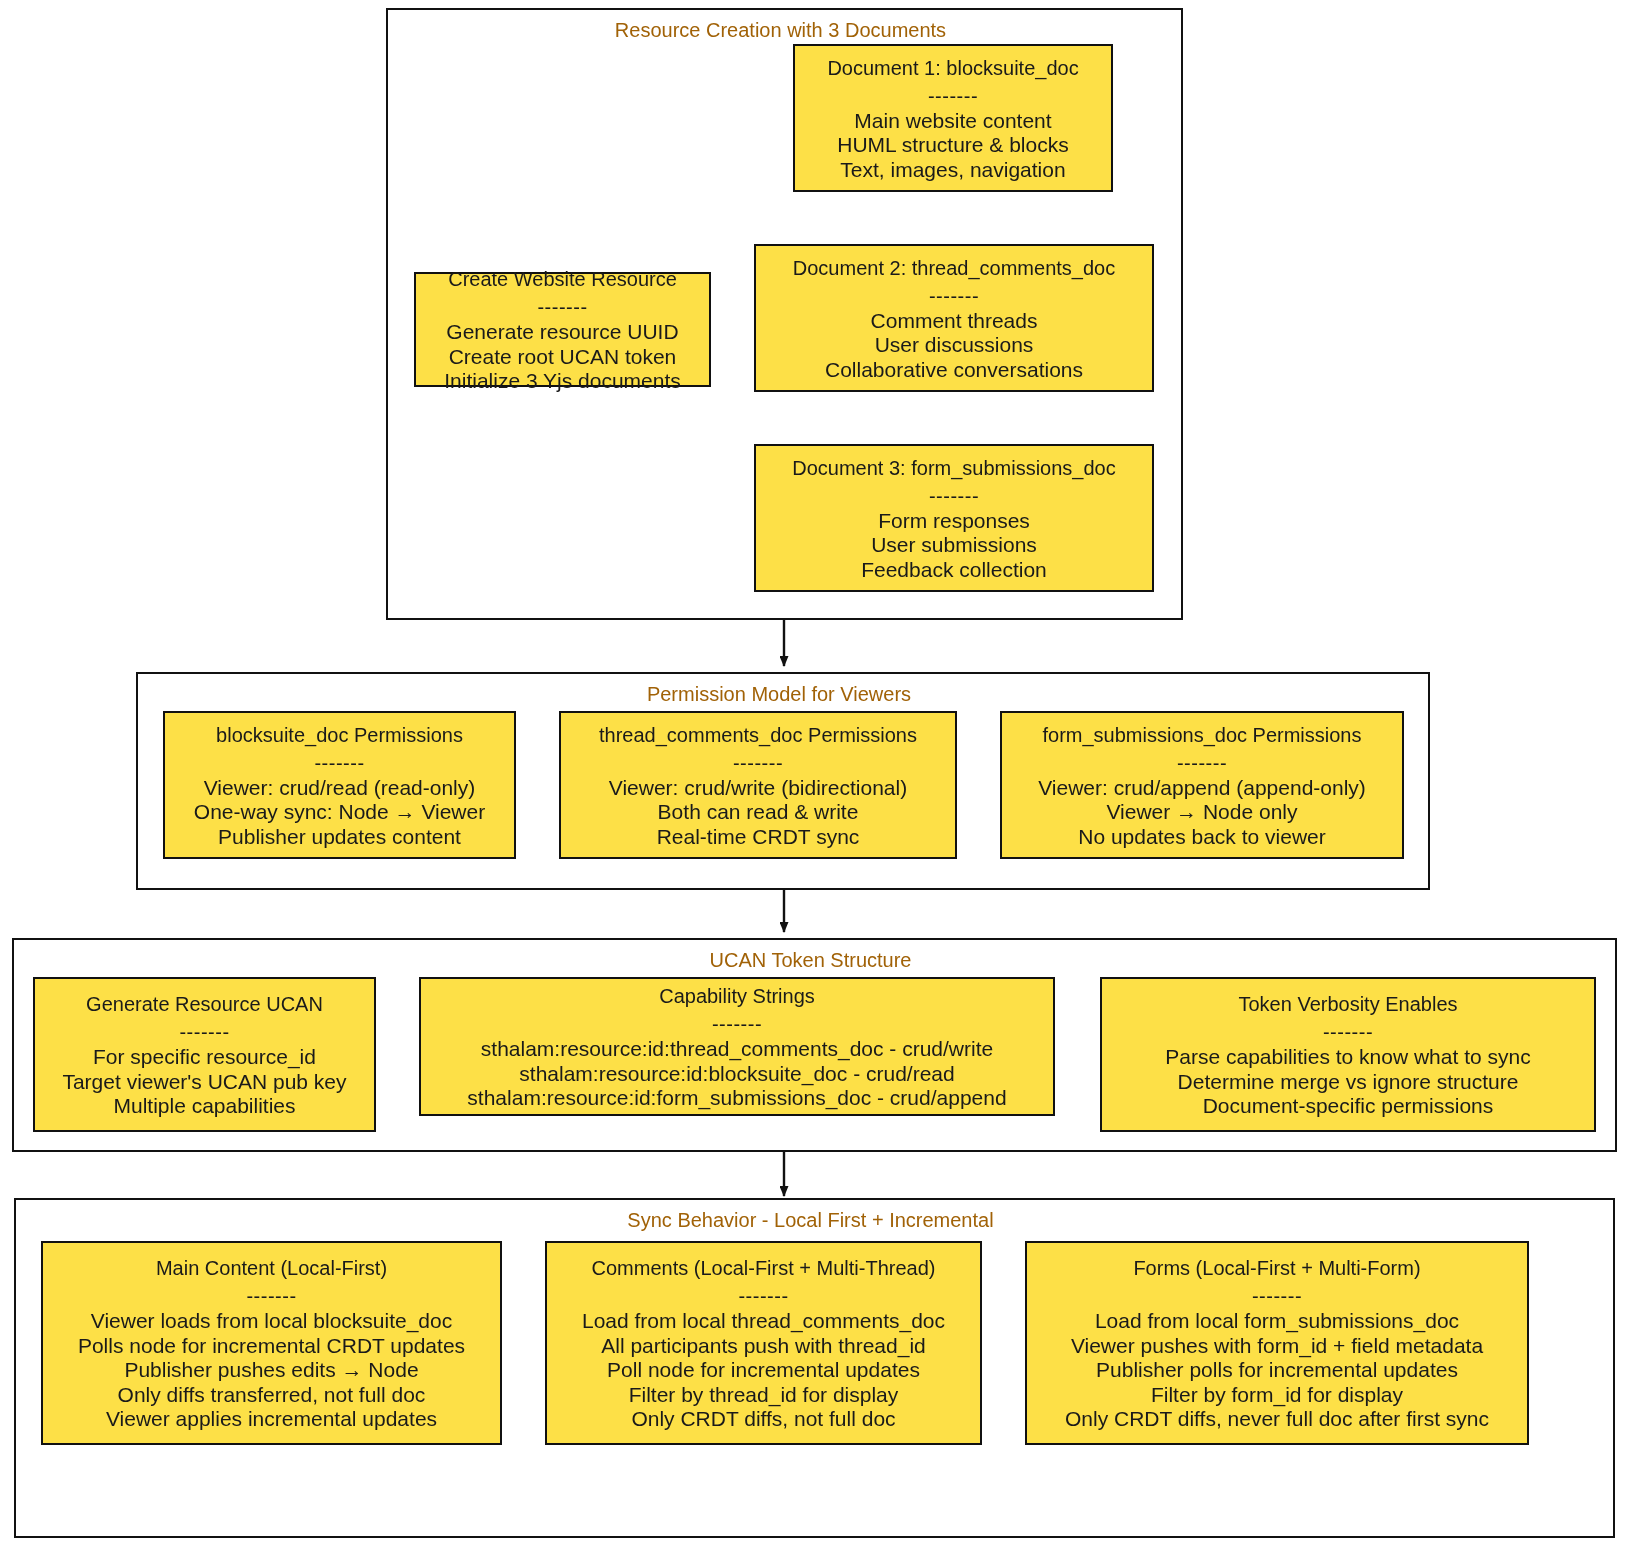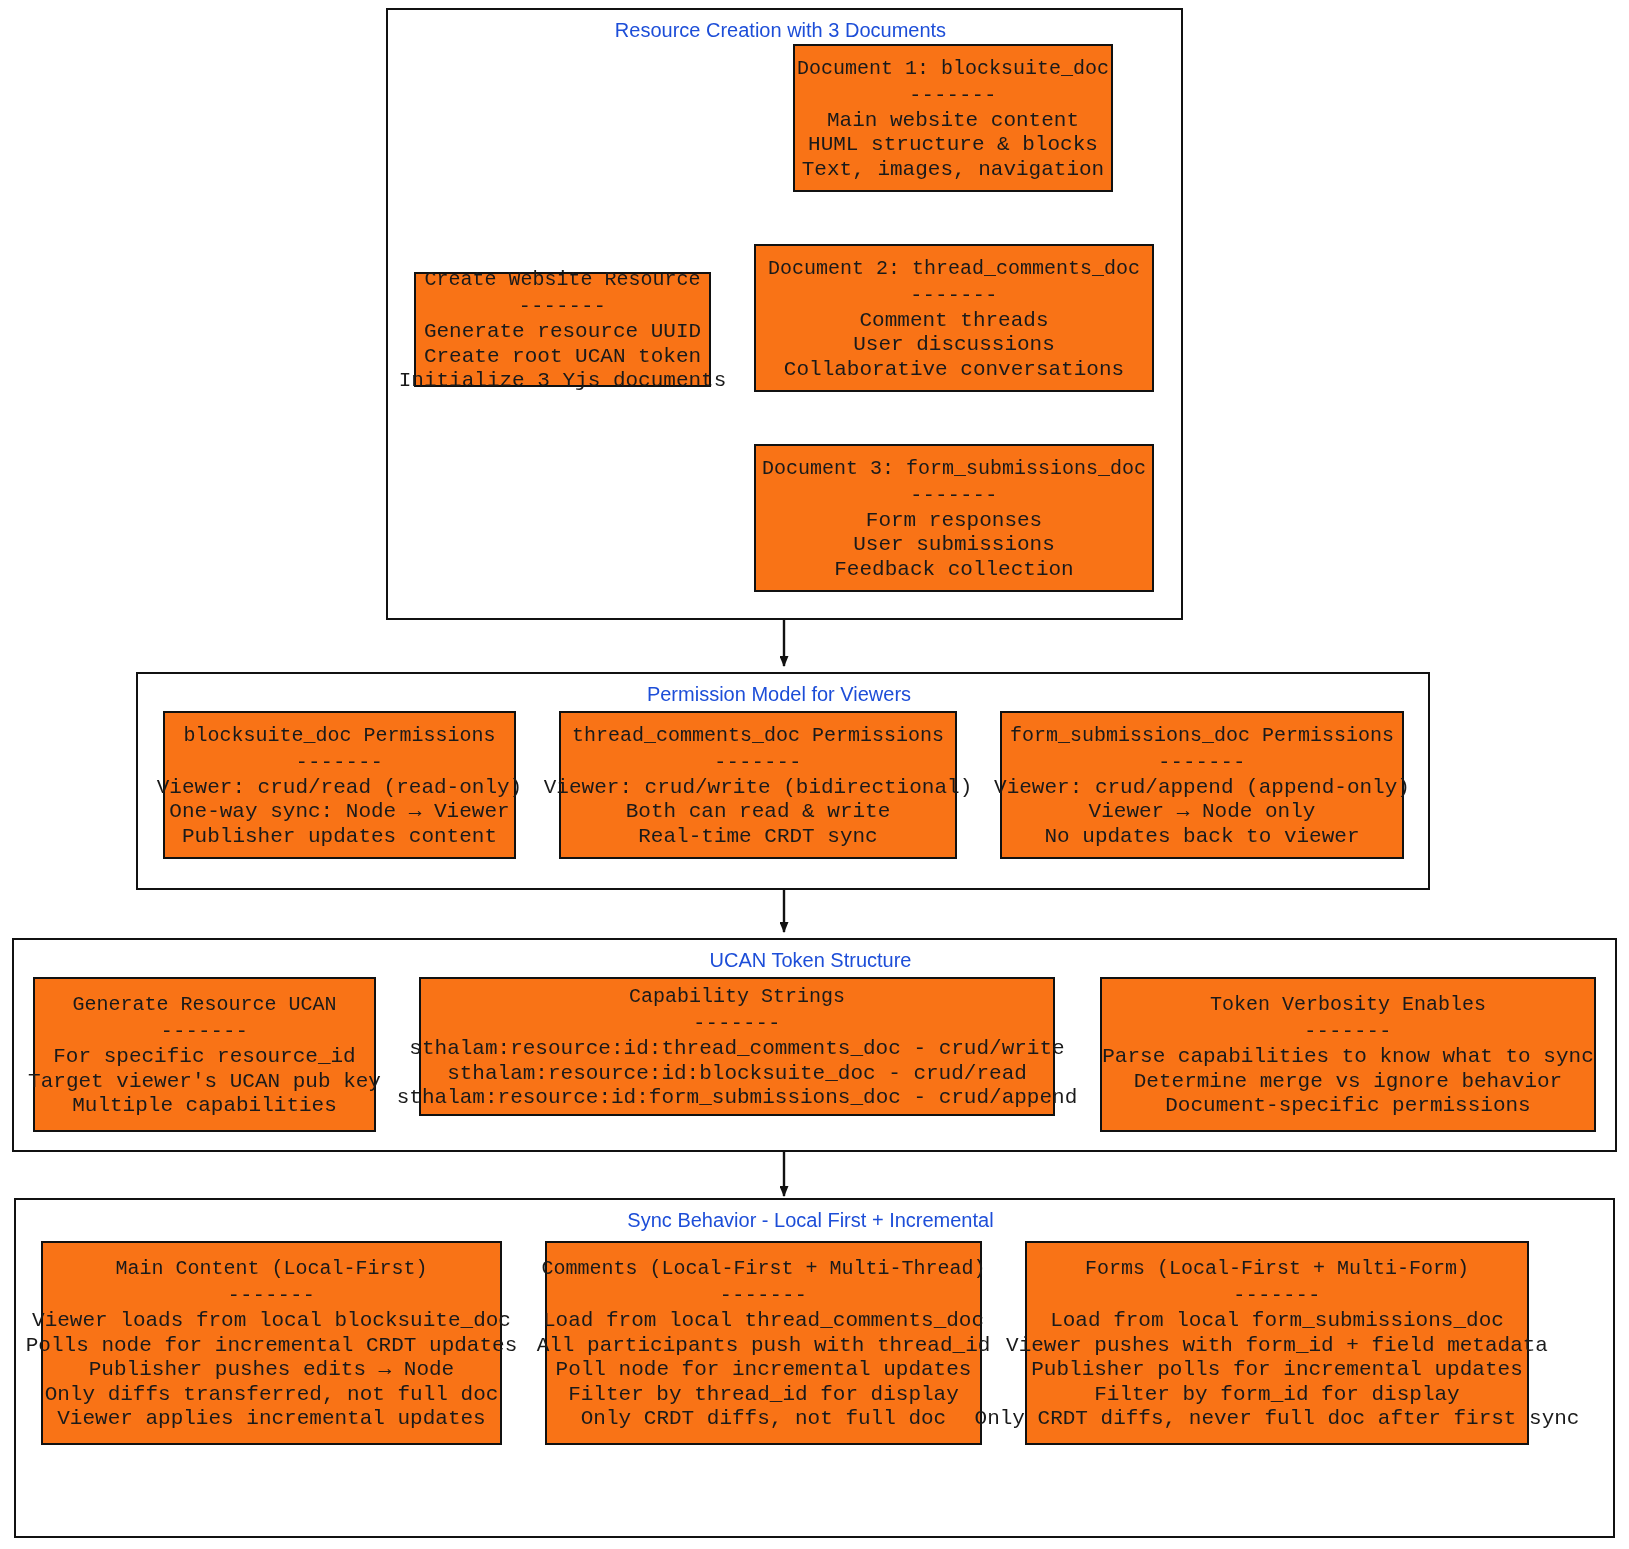--- a/index.html
+++ b/index.html
@@ -26,35 +26,34 @@
     background: #ffffff;
     box-sizing: border-box;
   }
   .subgraph-title {
     position: absolute;
     left: 0;
     right: 8px;
     text-align: center;
     font-size: 20px;
     line-height: 24px;
-    color: #1d4ed8;
+    color: #a16207;
     white-space: nowrap;
   }
 
   
   .node {
     position: absolute;
     border: 2.2px solid #111111;
-    background: #f97316;
+    background: #fde047;
     box-sizing: border-box;
     display: flex;
     flex-direction: column;
     align-items: center;
     justify-content: center;
-    font-family: Liberation Mono, monospace;
   }
   .node-title {
     font-size: 20px;
     line-height: 29px;
     white-space: nowrap;
   }
   .node-sep {
     font-size: 20px;
     line-height: 26px;
     letter-spacing: 0.5px;
@@ -190,21 +189,21 @@
     <div class="node-sep">-------</div>
     <div class="node-line">sthalam:resource:id:thread_comments_doc - crud/write</div>
     <div class="node-line">sthalam:resource:id:blocksuite_doc - crud/read</div>
     <div class="node-line">sthalam:resource:id:form_submissions_doc - crud/append</div>
   </div>
 
   <div class="node" style="left:1100px; top:977px; width:496px; height:155px;">
     <div class="node-title">Token Verbosity Enables</div>
     <div class="node-sep">-------</div>
     <div class="node-line">Parse capabilities to know what to sync</div>
-    <div class="node-line">Determine merge vs ignore behavior</div>
+    <div class="node-line">Determine merge vs ignore structure</div>
     <div class="node-line">Document-specific permissions</div>
   </div>
 
   <div class="subgraph" style="left:14px; top:1198px; width:1601px; height:340px;">
     <div class="subgraph-title" style="top:8px;">Sync Behavior - Local First + Incremental</div>
   </div>
 
   <div class="node" style="left:41px; top:1241px; width:461px; height:204px;">
     <div class="node-title">Main Content (Local-First)</div>
     <div class="node-sep">-------</div>

